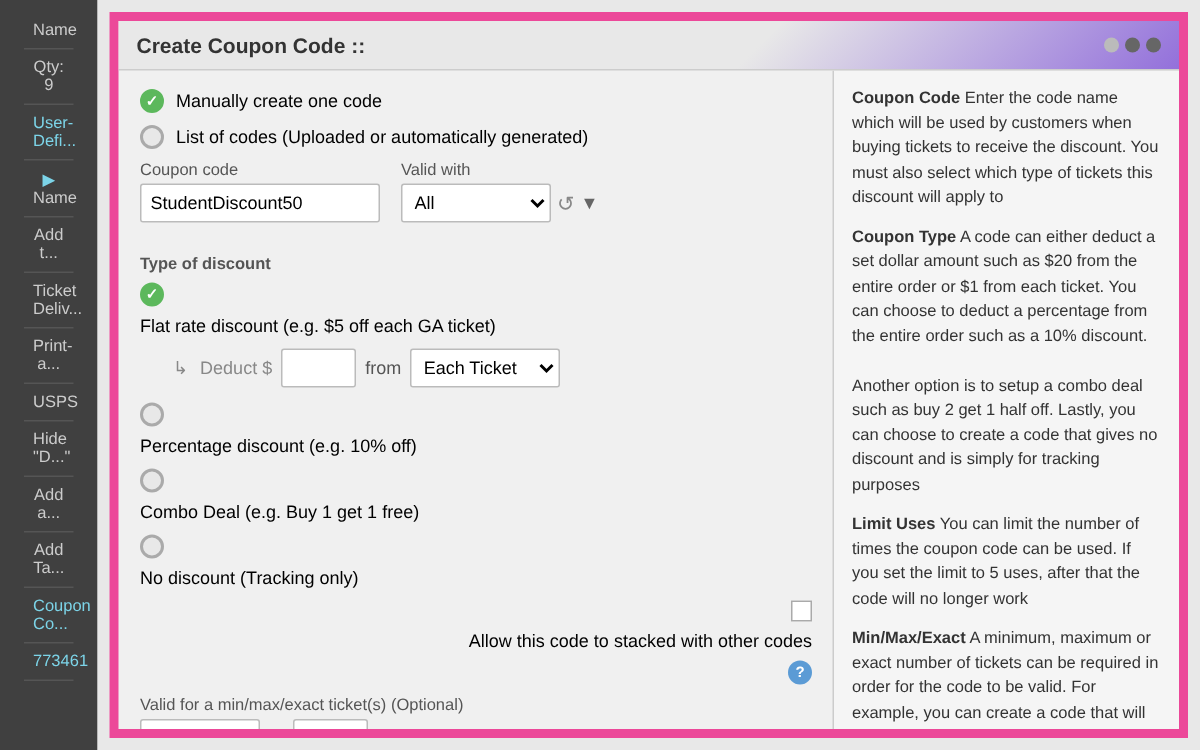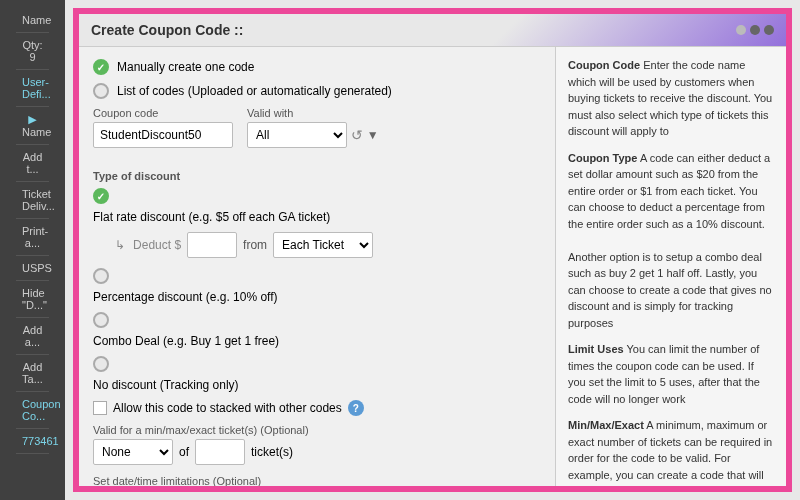--- a/index.html
+++ b/index.html
@@ -197,23 +197,24 @@
       color: #888;
       font-size: 12px;
     }
     .arrow-icon {
       color: #888;
       margin-right: 2px;
     }
 
     .checkbox-row {
       display: flex;
-      align-items: center;
+      align-items: flex-end;
       gap: 6px;
       margin-bottom: 8px;
+      flex-direction: column;
     }
     .checkbox-box {
       width: 14px;
       height: 14px;
       border: 1px solid #aaa;
       background: #fff;
       flex-shrink: 0;
     }
 
     .section-box {
@@ -343,21 +344,21 @@
           <span>Manually create one code</span>
         </div>
         <div class="top-radio-group">
           <div class="radio-circle partial"></div>
           <span>List of codes (Uploaded or automatically generated)</span>
         </div>
 
         <div class="coupon-input-row">
           <div class="field-row">
             <div class="field-label">Coupon code</div>
-            <input type="text" class="text-input" style="width: 140px;" value="StudentDiscount50">
+            <input type="text" class="text-input" style="width: 160px;" value="StudentDiscount50">
           </div>
           <div class="field-row">
             <div class="field-label">Valid with</div>
             <div style="display:flex;align-items:center;gap:4px;">
               <select class="select-input" style="width:100px;">
                 <option>All</option>
               </select>
               <span class="refresh-icon">↺</span>
               <span style="cursor:pointer;color:#666;">▼</span>
             </div>

